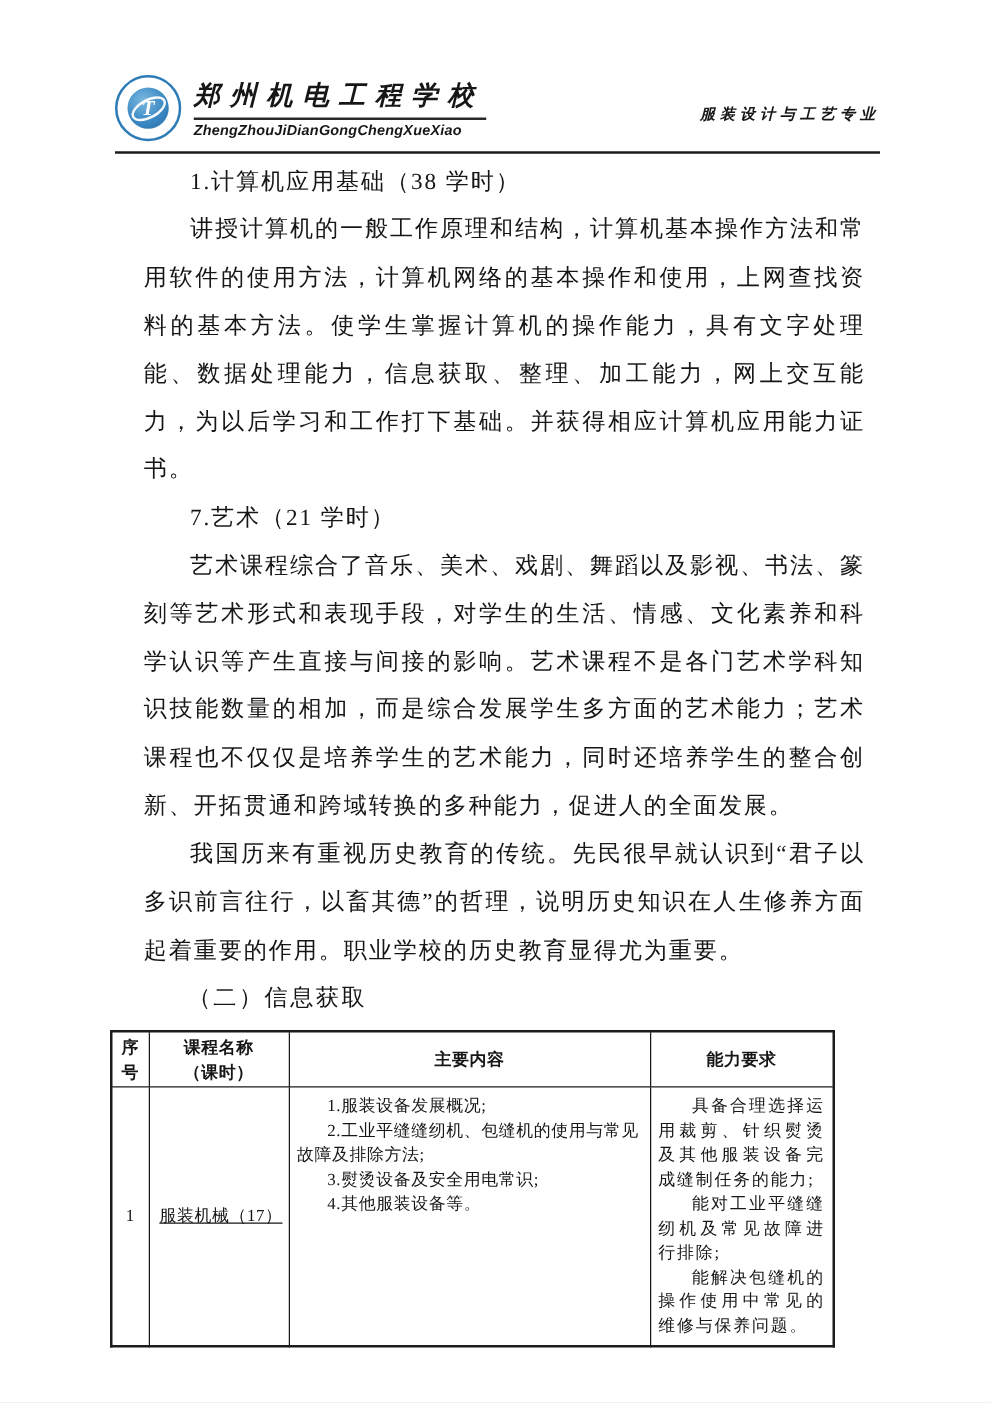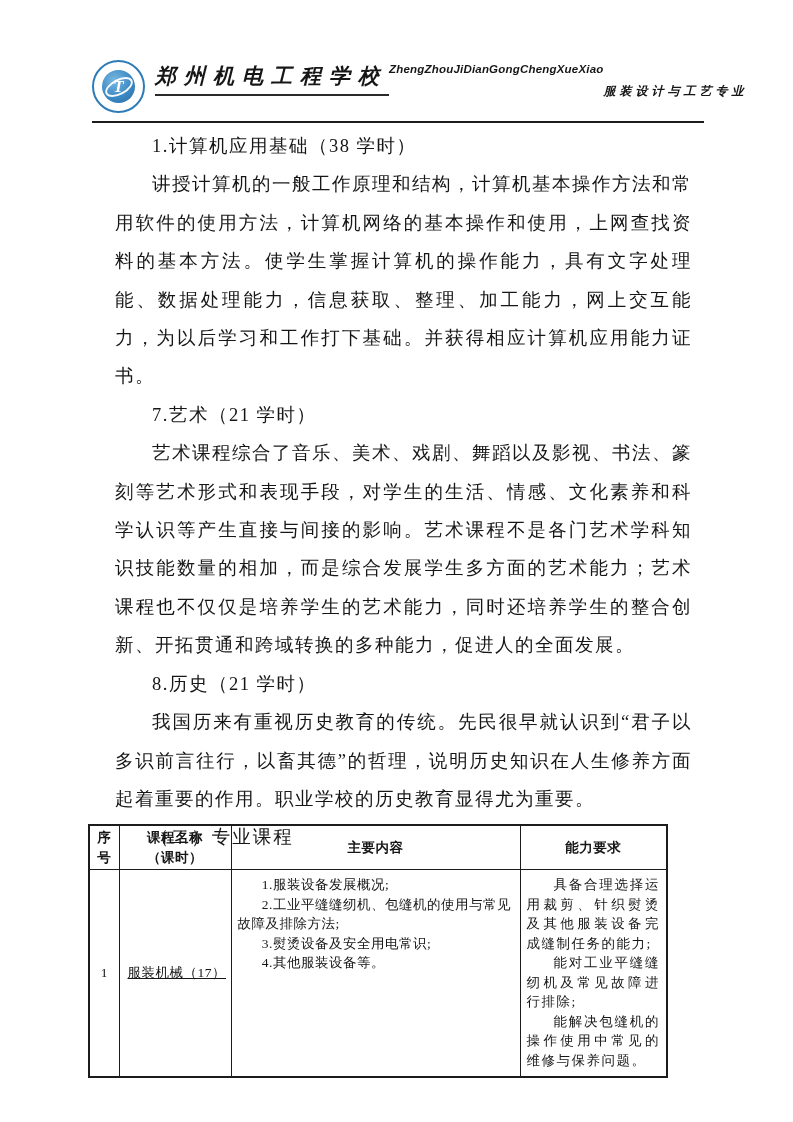--- a/index.html
+++ b/index.html
@@ -10,21 +10,21 @@
   }
 
   
   .header { position:absolute; top:60px; left:92px; width:612px; height:58px; display:flex; align-items:flex-start; }
   .logo { width:53px; height:53px; border-radius:50%; border:2px solid #2d7cb8; background:#fff; position:relative; flex:0 0 auto; box-sizing:border-box; }
   .logo-inner { position:absolute; left:8px; top:8px; right:8px; bottom:8px; border-radius:50%;
     background:radial-gradient(circle at 38% 32%, #7ab8e0 0%, #3b89c4 55%, #2a6ea6 100%);
     display:flex; align-items:center; justify-content:center; }
   .logo-swoosh { position:absolute; width:26px; height:12px; border:2px solid rgba(255,255,255,0.95); border-radius:50%; transform:rotate(-28deg); }
   .logo-letter { color:#ffffff; font-weight:bold; font-style:italic; font-size:17px; line-height:1; position:relative; z-index:2; }
-  .name-block { margin-left:10px; display:flex; flex-direction:row; }
+  .name-block { margin-left:10px; display:flex; flex-direction:column; }
   .school-name { font-size:21px; font-weight:bold; font-style:italic; letter-spacing:8px; white-space:nowrap;
     border-bottom:2px solid #2a2a2a; padding:2px 2px 4px 0; }
   .school-pinyin { font-family:"Liberation Sans","DejaVu Sans",sans-serif; font-size:11.5px; font-weight:bold; font-style:italic; letter-spacing:0.2px; margin-top:3px; white-space:nowrap; }
   .major-title { margin-left:auto; margin-top:23px; font-size:12px; font-weight:bold; font-style:italic; letter-spacing:4px; white-space:nowrap; }
   .header-rule { position:absolute; top:121px; left:92px; width:612px; height:2px; background:#1c1c1c; }
 
   
   .content { position:absolute; top:127px; left:115px; width:577px;
     font-size:18.5px; line-height:38.4px; text-align:justify; letter-spacing:1.5px; }
   .content p, .content h3, .content h2 { margin:0; padding:0; font-weight:normal; }
@@ -73,24 +73,23 @@
   </div>
   <div class="header-rule"></div>
 
   <div class="content">
     <h3 class="sec-heading">1.计算机应用基础（38 学时）</h3>
     <p class="para">讲授计算机的一般工作原理和结构，计算机基本操作方法和常用软件的使用方法，计算机网络的基本操作和使用，上网查找资料的基本方法。使学生掌握计算机的操作能力，具有文字处理能、数据处理能力，信息获取、整理、加工能力，网上交互能力，为以后学习和工作打下基础。并获得相应计算机应用能力证书。</p>
 
     <h3 class="sec-heading">7.艺术（21 学时）</h3>
     <p class="para">艺术课程综合了音乐、美术、戏剧、舞蹈以及影视、书法、篆刻等艺术形式和表现手段，对学生的生活、情感、文化素养和科学认识等产生直接与间接的影响。艺术课程不是各门艺术学科知识技能数量的相加，而是综合发展学生多方面的艺术能力；艺术课程也不仅仅是培养学生的艺术能力，同时还培养学生的整合创新、开拓贯通和跨域转换的多种能力，促进人的全面发展。</p>
 
-    <h3 class="sec-heading">8.历史（21 学时）</h3>
     <p class="para">我国历来有重视历史教育的传统。先民很早就认识到“君子以多识前言往行，以畜其德”的哲理，说明历史知识在人生修养方面起着重要的作用。职业学校的历史教育显得尤为重要。</p>
 
-    <h2 class="sub-heading">（二）专业课程</h2>
+    <h2 class="sub-heading">（二）信息获取</h2>
   </div>
 
   <div class="table-wrap">
     <table class="course">
       <colgroup>
         <col class="col-no">
           <col class="col-course">
           <col class="col-content">
           <col>
       </colgroup>

